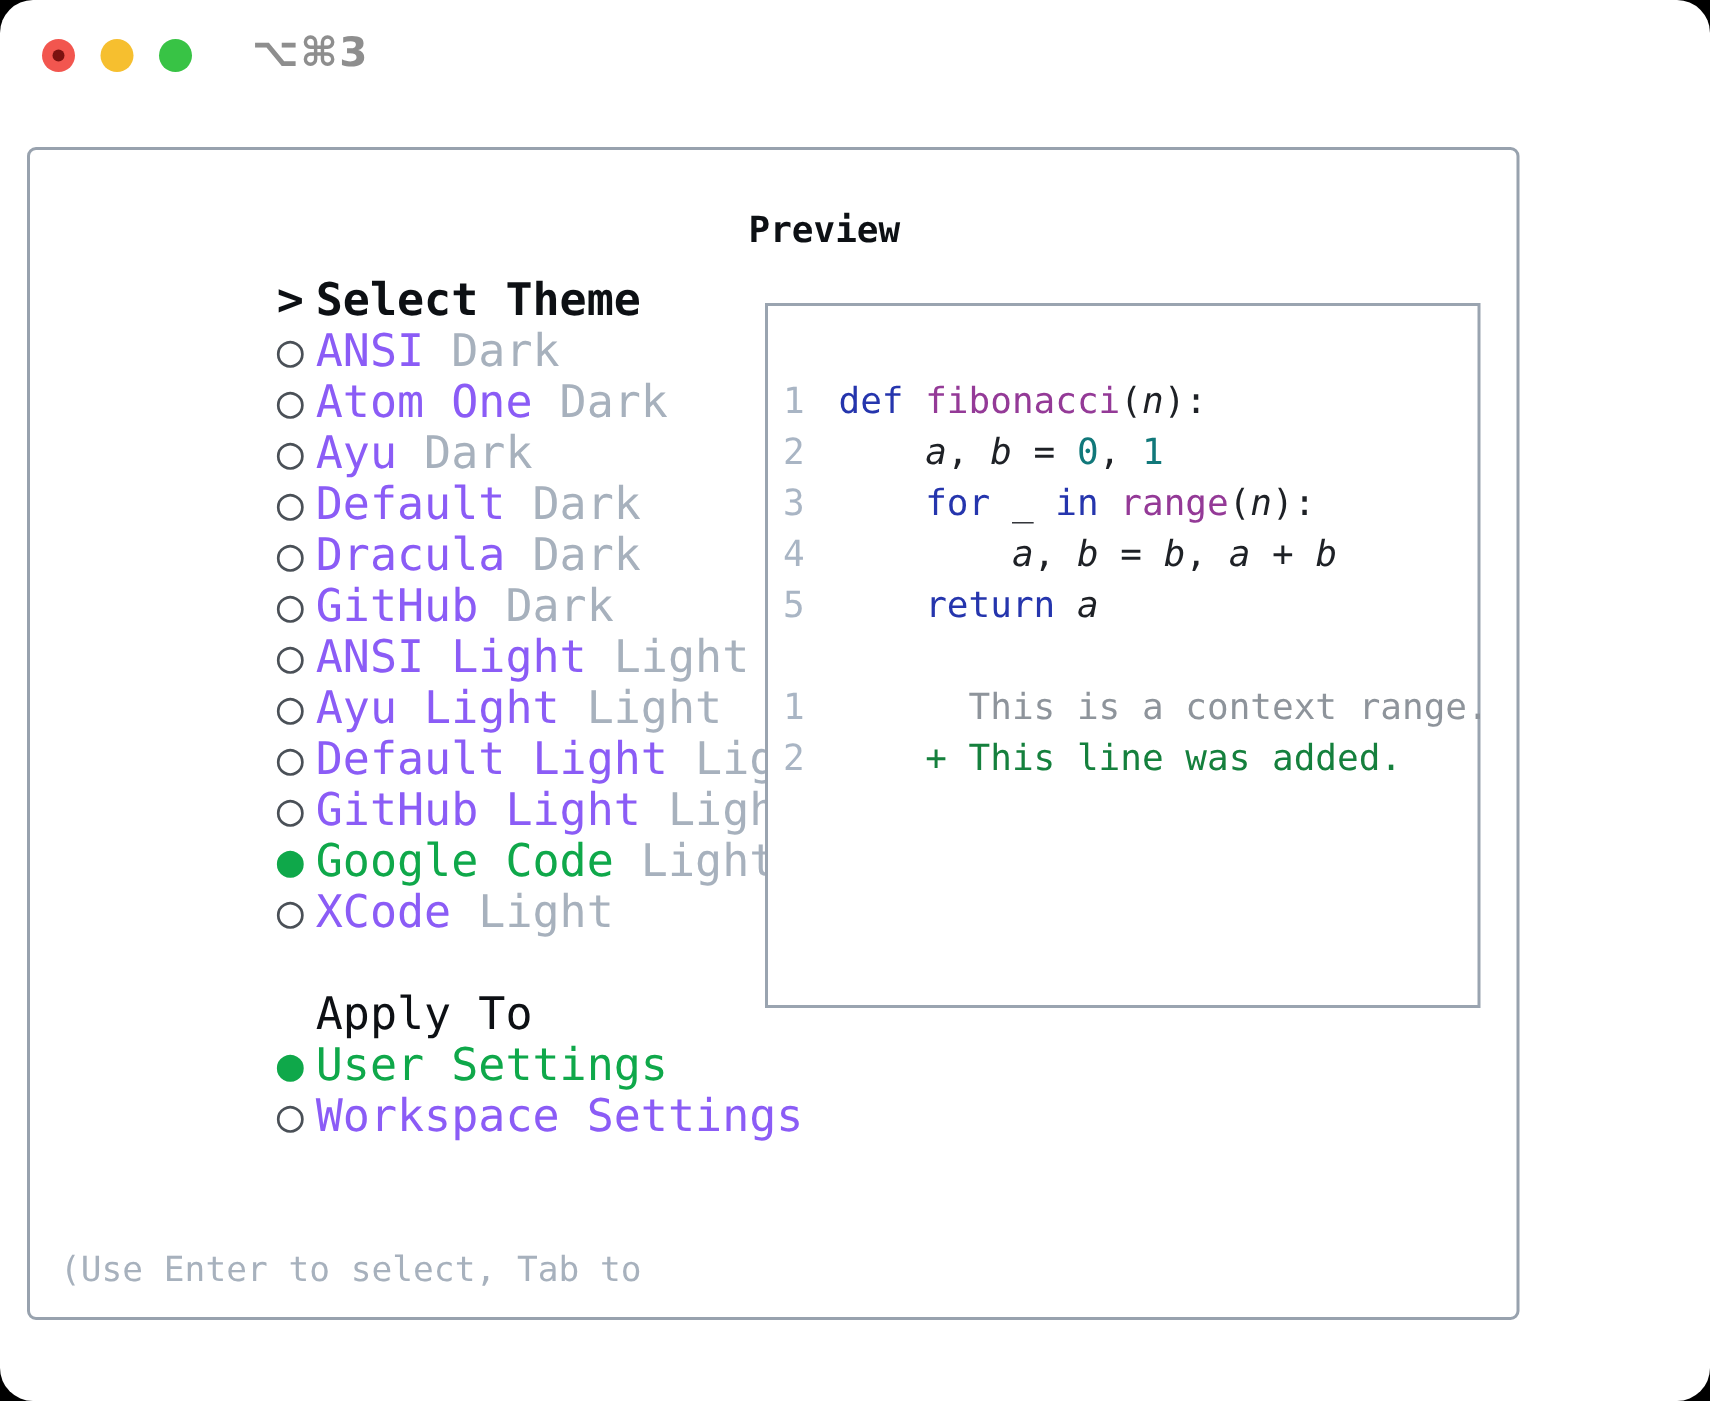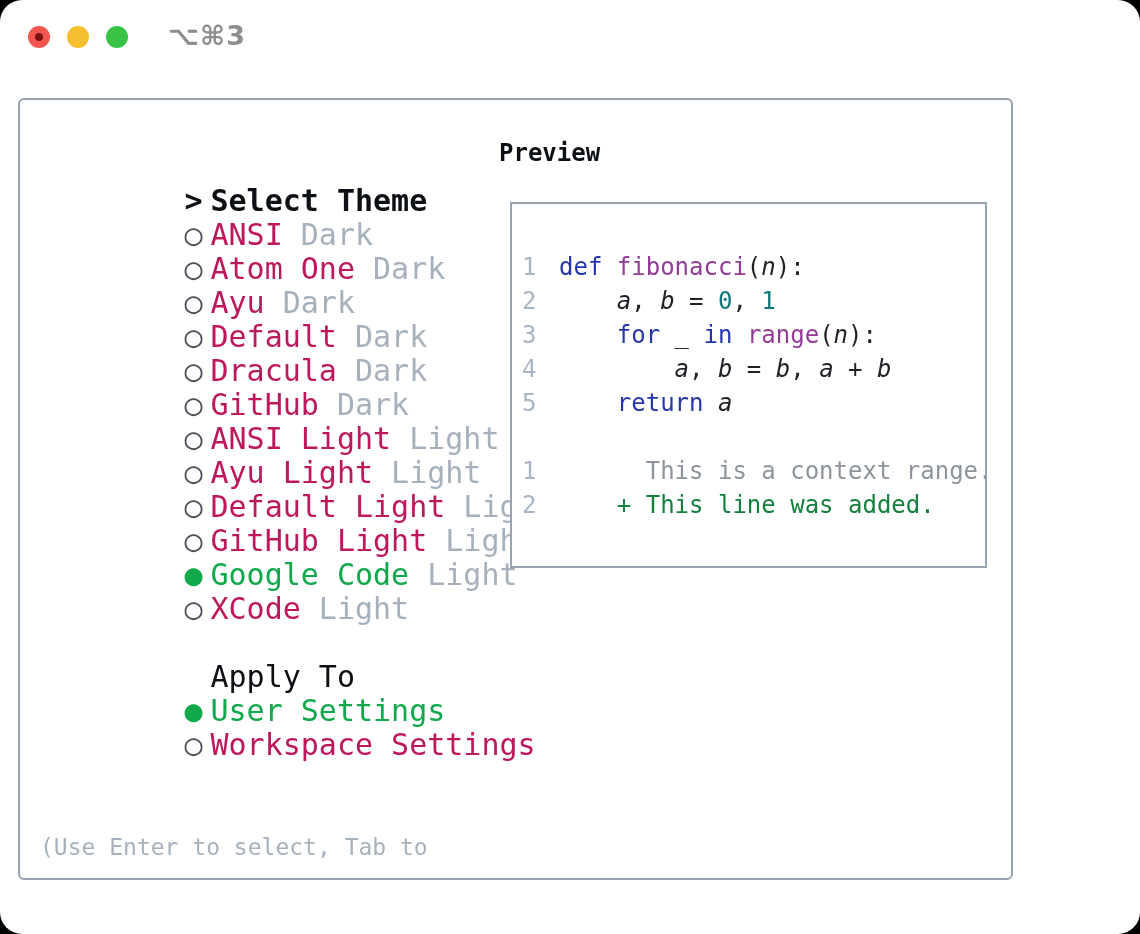--- a/index.html
+++ b/index.html
@@ -21,31 +21,31 @@
   }
   
   #panel{
     position:absolute;left:18px;top:98px;width:995px;height:782px;
     border:2px solid #98a2ae;border-radius:6px;background:#fff;box-sizing:border-box;
   }
   
   #left-col{position:absolute;left:20px;top:50px;font-size:30px;line-height:34px;color:#3a4149;}
   .row{height:34px;white-space:pre;}
   .row .bullet{display:inline-block;width:26px;color:#4a5057;}
-  .row .name{color:#be185d;}
+  .row .name{color:#8b5cf6;}
   .row .variant{color:#a7b1bd;margin-left:1ch;}
   .row.header .bullet,.row.header .name{font-weight:bold;color:#0d1014;}
   .row.sel .bullet,.row.sel .name{color:#0fa84a;}
   .row.subheader .name{color:#0d1014;}
   .gap{height:34px;}
   #hint{position:absolute;left:20px;top:662px;font-size:23px;line-height:34px;color:#a7b1bd;white-space:pre;}
   
   #preview-label{position:absolute;left:479px;top:36px;font-size:24px;line-height:34px;font-weight:bold;color:#0d1014;}
   #preview-box{
-    position:absolute;left:490px;top:102px;width:477px;height:366px;
+    position:absolute;left:490px;top:102px;width:477px;height:470px;
     border:2px solid #9aa4b0;background:#fff;box-sizing:border-box;
   }
   #code{position:absolute;left:10px;top:46px;font-size:24px;line-height:34px;}
   .cl{height:34px;white-space:pre;}
   .ln{display:inline-block;width:37px;color:#a9b5c4;}
   .kwd{color:#2535ad;}
   .typ{color:#943a97;}
   .lit{color:#11787a;}
   .pln{color:#1e2126;}
   .var{color:#1e2126;font-style:italic;}

